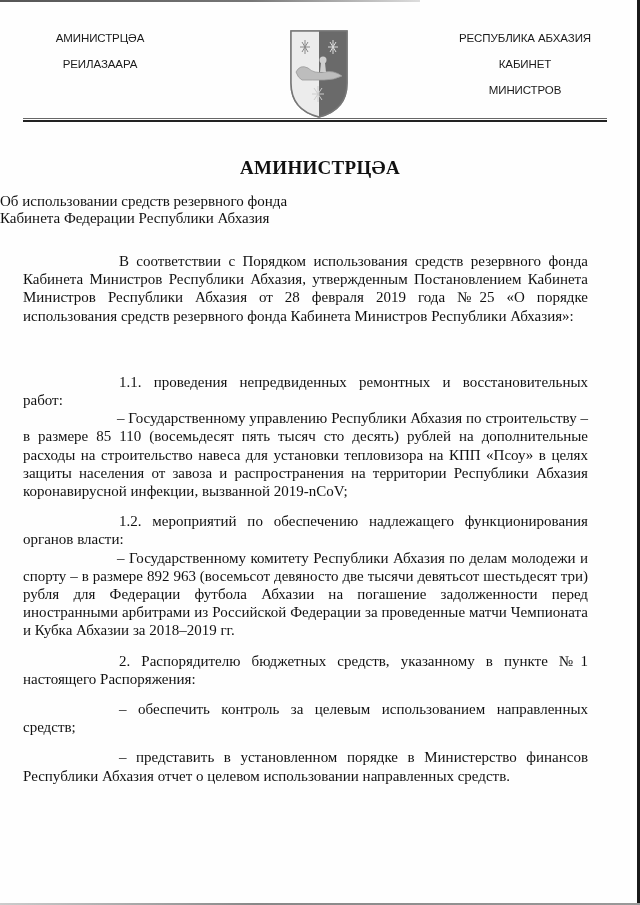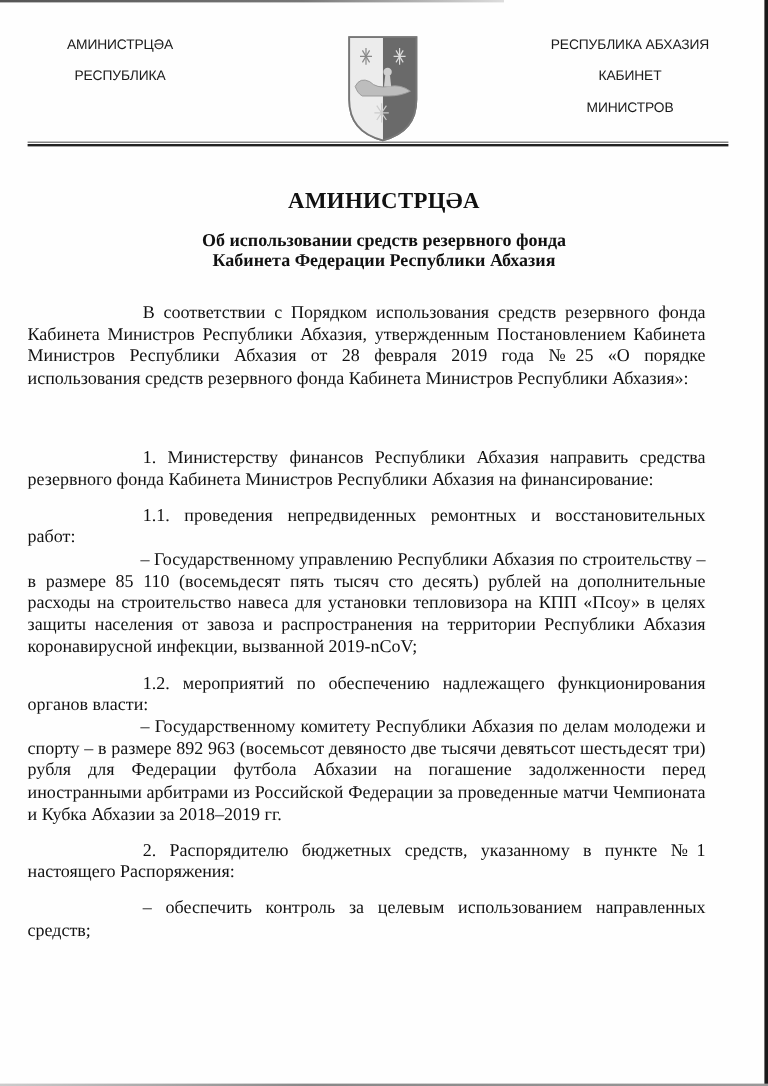--- a/index.html
+++ b/index.html
@@ -15,39 +15,39 @@
   .hdr-right { left: 450px; width: 150px; top: 31px; }
   .hdr div { height: 26px; line-height: 14px; }
 
   .emblem { position: absolute; left: 288px; top: 28px; width: 62px; height: 92px; }
 
   .rule { position: absolute; left: 23px; width: 584px; }
   .rule-1 { top: 118px; height: 1px; background: #666; }
   .rule-2 { top: 120px; height: 2px; background: #222; }
 
   .title { position: absolute; left: 0; width: 640px; top: 157px; text-align: center; font-weight: bold; font-size: 19px; letter-spacing: 0.3px; }
-  .subtitle { position: absolute; left: 0; width: 640px; top: 193px; text-align: center; font-weight: bold; font-size: 15px; line-height: 17px; }
+  .subtitle { position: absolute; left: 0; width: 640px; top: 193px; text-align: left; font-weight: normal; font-size: 15px; line-height: 17px; }
 
   .body { position: absolute; left: 23px; width: 565px; top: 240px; font-size: 15px; line-height: 18.2px; }
   .p { text-align: justify; text-align-last: left; }
   .ind { text-indent: 96px; margin-top: 12px; }
   .ind2 { text-indent: 94px; }
   .gap { height: 18px; }
 </style>
 </head>
 <body>
 
 <div class="page">
   <div class="top-shadow"></div>
   <div class="right-edge"></div>
   <div class="bottom-edge"></div>
 
   <div class="hdr hdr-left">
     <div>АМИНИСТРЦӘА</div>
-    <div>РЕСПУБЛИКА</div>
+    <div>РЕИЛАЗААРА</div>
   </div>
 
   <svg class="emblem" viewBox="0 0 62 92">
     <path d="M3 3 H59 V55 Q59 82 31 89 Q3 82 3 55 Z" fill="#f4f4f4" stroke="#888" stroke-width="1.5"></path>
     <path d="M31 3 H59 V55 Q59 82 31 89 Z" fill="#6a6a6a"></path>
     <path d="M3 3 H31 V89 Q3 82 3 55 Z" fill="#ececec"></path>
     <path d="M3 3 H59 V55 Q59 82 31 89 Q3 82 3 55 Z" fill="none" stroke="#777" stroke-width="1.5"></path>
     <g stroke="#888" stroke-width="1" fill="none">
       <line x1="14" y1="14" x2="20" y2="24"></line>
         <line x1="20" y1="14" x2="14" y2="24"></line>
@@ -83,21 +83,21 @@
   <div class="title">АМИНИСТРЦӘА</div>
   <div class="subtitle">
     <div>Об использовании средств резервного фонда</div>
     <div>Кабинета Федерации Республики Абхазия</div>
   </div>
 
   <div class="body">
     <div class="p ind">В соответствии с Порядком использования средств резервного фонда Кабинета Министров Республики Абхазия, утвержденным Постановлением Кабинета Министров Республики Абхазия от 28 февраля 2019 года №25 «О порядке использования средств резервного фонда Кабинета Министров Республики Абхазия»:</div>
     <div class="gap"></div>
     <div class="gap"></div>
-    <div class="p ind">1. Министерству финансов Республики Абхазия направить средства резервного фонда Кабинета Министров Республики Абхазия на финансирование:</div>
     <div class="p ind">1.1. проведения непредвиденных ремонтных и восстановительных работ:</div>
     <div class="p ind2">– Государственному управлению Республики Абхазия по строительству – в размере 85 110 (восемьдесят пять тысяч сто десять) рублей на дополнительные расходы на строительство навеса для установки тепловизора на КПП «Псоу» в целях защиты населения от завоза и распространения на территории Республики Абхазия коронавирусной инфекции, вызванной 2019-nCoV;</div>
     <div class="p ind">1.2. мероприятий по обеспечению надлежащего функционирования органов власти:</div>
     <div class="p ind2">– Государственному комитету Республики Абхазия по делам молодежи и спорту – в размере 892 963 (восемьсот девяносто две тысячи девятьсот шестьдесят три) рубля для Федерации футбола Абхазии на погашение задолженности перед иностранными арбитрами из Российской Федерации за проведенные матчи Чемпионата и Кубка Абхазии за 2018–2019 гг.</div>
     <div class="p ind">2. Распорядителю бюджетных средств, указанному в пункте №1 настоящего Распоряжения:</div>
     <div class="p ind">– обеспечить контроль за целевым использованием направленных средств;</div>
+    <div class="p ind">– представить в установленном порядке в Министерство финансов Республики Абхазия отчет о целевом использовании направленных средств.</div>
   </div>
 </div>
 
 </body></html>

